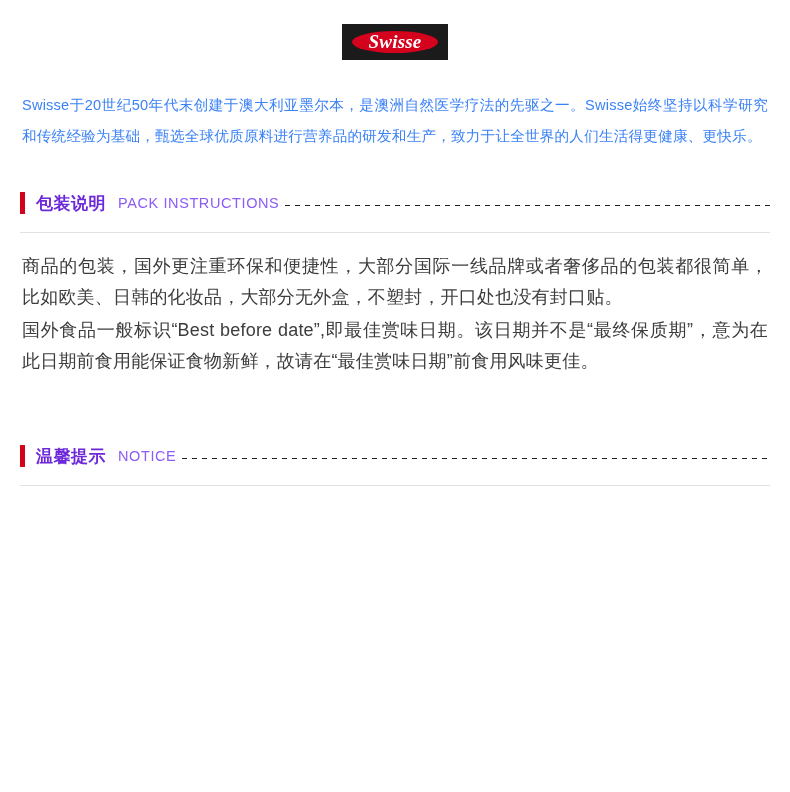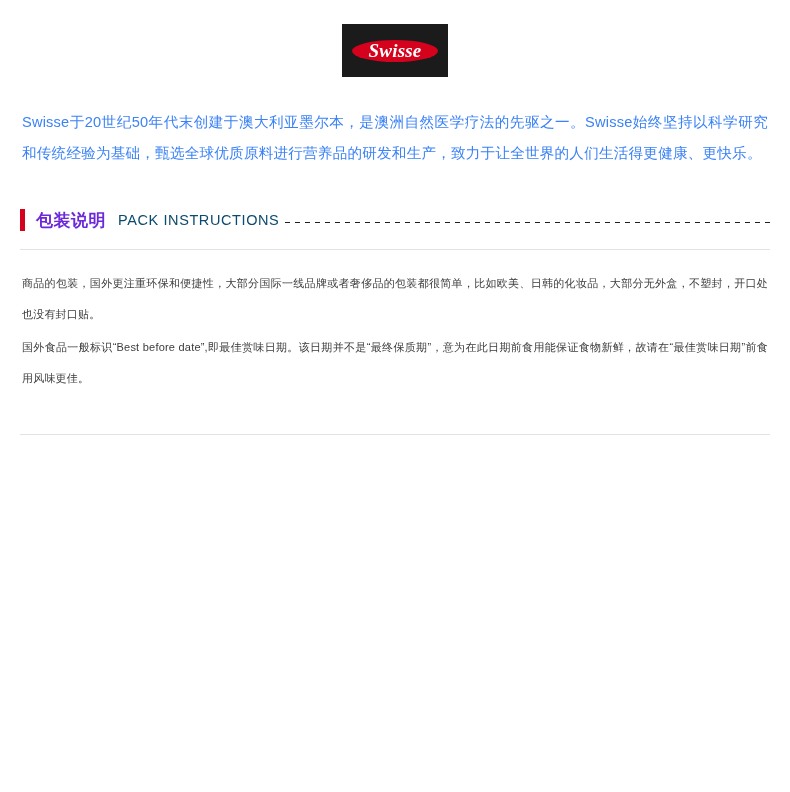--- a/index.html
+++ b/index.html
@@ -26,21 +26,21 @@
   .logo-wrap {
     width: 100%;
     display: flex;
     justify-content: center;
     align-items: center;
     padding-top: 24px;
     padding-bottom: 8px;
   }
   .logo {
     width: 106px;
-    height: 53px;
+    height: 36px;
     background: #1b1b1b;
     display: flex;
     align-items: center;
     justify-content: center;
     position: relative;
   }
   .logo-oval {
     position: absolute;
     left: 50%;
     top: 50%;
@@ -87,21 +87,21 @@
   }
   .section-head .cn {
     font-size: 17px;
     color: #6d28d9;
     font-weight: bold;
     letter-spacing: 0.5px;
     white-space: nowrap;
   }
   .section-head .en {
     font-size: 14.5px;
-    color: #0c4a6e;
+    color: #8b5cf6;
     margin-left: 12px;
     letter-spacing: 0.6px;
     white-space: nowrap;
   }
   .section-head .dashes {
     flex: 1 1 auto;
     height: 1px;
     margin-left: 6px;
     margin-top: 4px;
     background-image: repeating-linear-gradient(
@@ -118,21 +118,21 @@
     background: #e2e2e2;
     margin: 12px 20px 0 20px;
   }
 
   
   .body-block {
     margin: 18px 22px 0 22px;
   }
   .body-block p {
     margin: 0 0 2px 0;
-    font-size: 11px;
+    font-size: 18px;
     line-height: 31px;
     color: #3c3c3c;
     letter-spacing: 0.2px;
     text-align: justify;
   }
   .spacer-lg { height: 26px; }
 </style>
 </head>
 <body>
 
@@ -155,16 +155,22 @@
   </div>
   <div class="divider"></div>
 
   <div class="body-block">
     <p>商品的包装，国外更注重环保和便捷性，大部分国际一线品牌或者奢侈品的包装都很简单，比如欧美、日韩的化妆品，大部分无外盒，不塑封，开口处也没有封口贴。</p>
     <p>国外食品一般标识“Best before date”,即最佳赏味日期。该日期并不是“最终保质期”，意为在此日期前食用能保证食物新鲜，故请在“最佳赏味日期”前食用风味更佳。</p>
   </div>
 
   <div class="spacer-lg"></div>
 
+  <div class="section-head">
+    <div class="accent"></div>
+    <div class="cn">温馨提示</div>
+    <div class="en">NOTICE</div>
+    <div class="dashes"></div>
+  </div>
   <div class="divider"></div>
 
 
 </div>
 
 </body></html>

